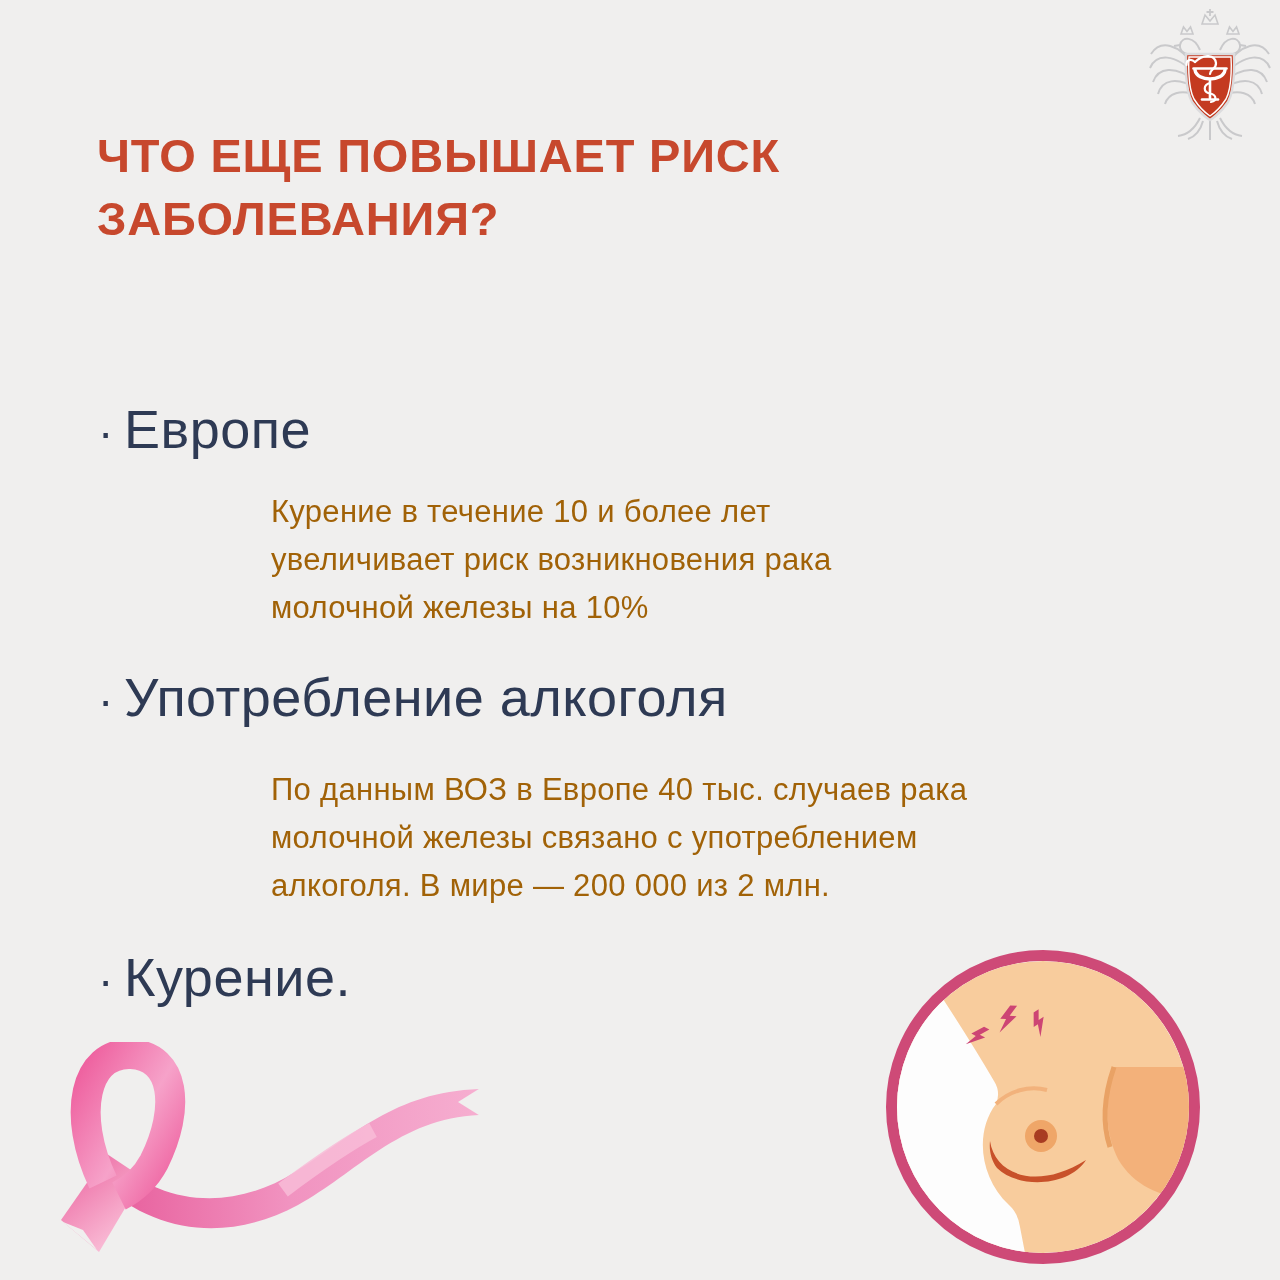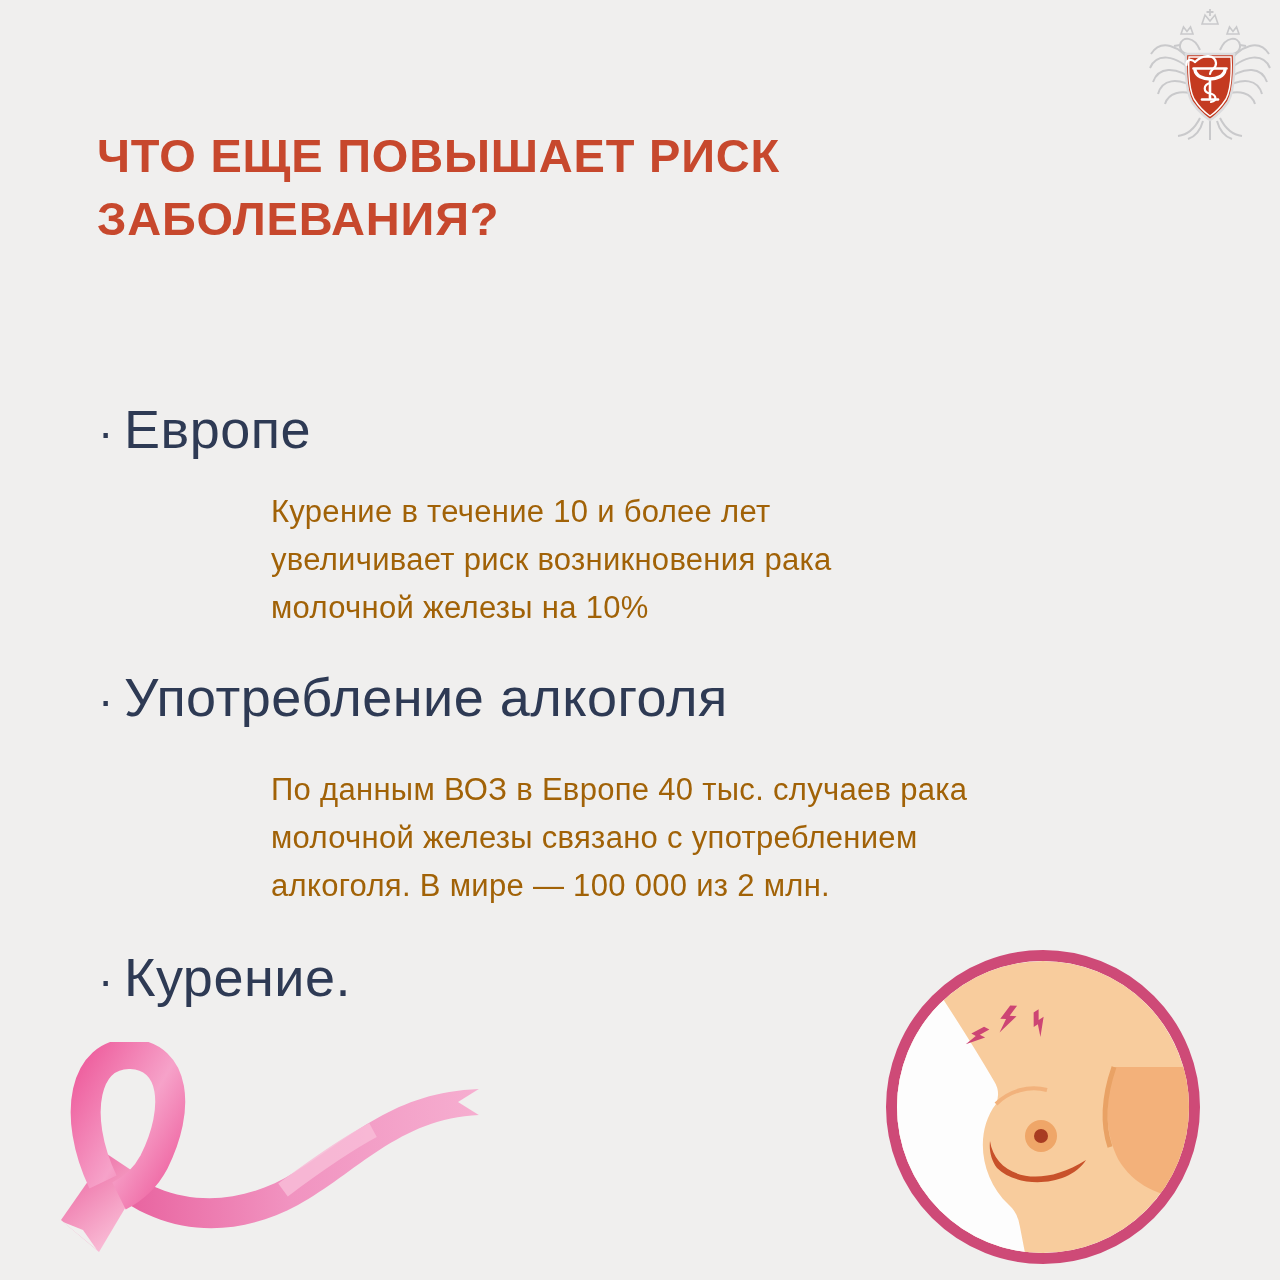--- a/index.html
+++ b/index.html
@@ -102,21 +102,21 @@
   <div class="factor-desc" id="f1d">Курение в течение 10 и более лет
 увеличивает риск возникновения рака
 молочной железы на 10%</div>
 
   <div class="factor-title" id="f2t">
     <span class="bullet">·</span>
     <span>Употребление алкоголя</span>
   </div>
   <div class="factor-desc" id="f2d">По данным ВОЗ в Европе 40 тыс. случаев рака
 молочной железы связано с употреблением
-алкоголя. В мире — 100 000 из 2 млн.</div>
+алкоголя. В мире — 200 000 из 2 млн.</div>
 
   <div class="factor-title" id="f3t">
     <span class="bullet">·</span>
     <span>Курение.</span>
   </div>
 
   <div class="ribbon">
     <svg viewBox="0 0 430 238" width="430" height="238">
       <defs>
         <linearGradient id="gLoop" x1="0" y1="0" x2="1" y2="1">

